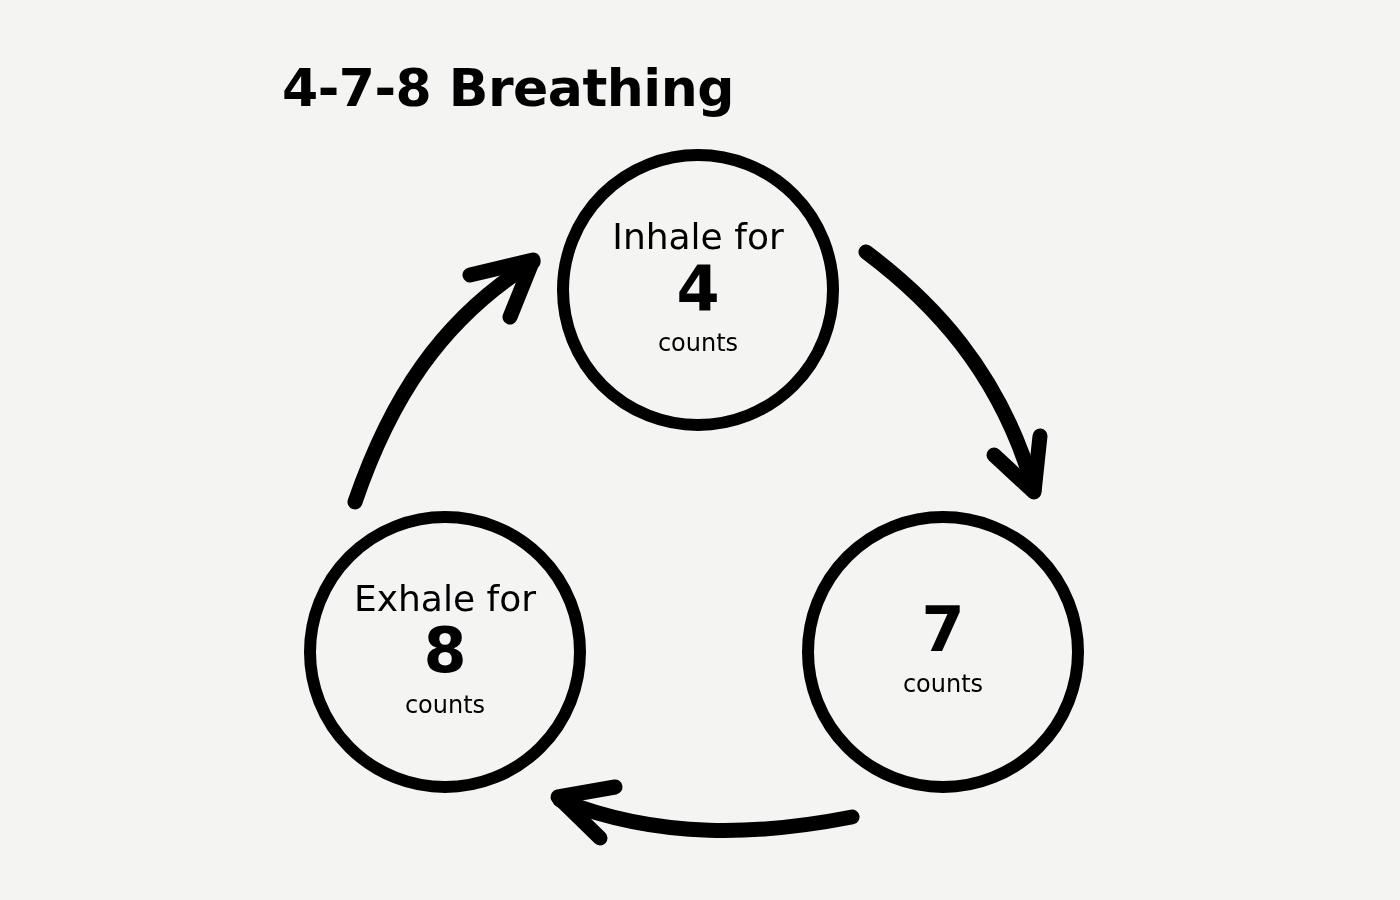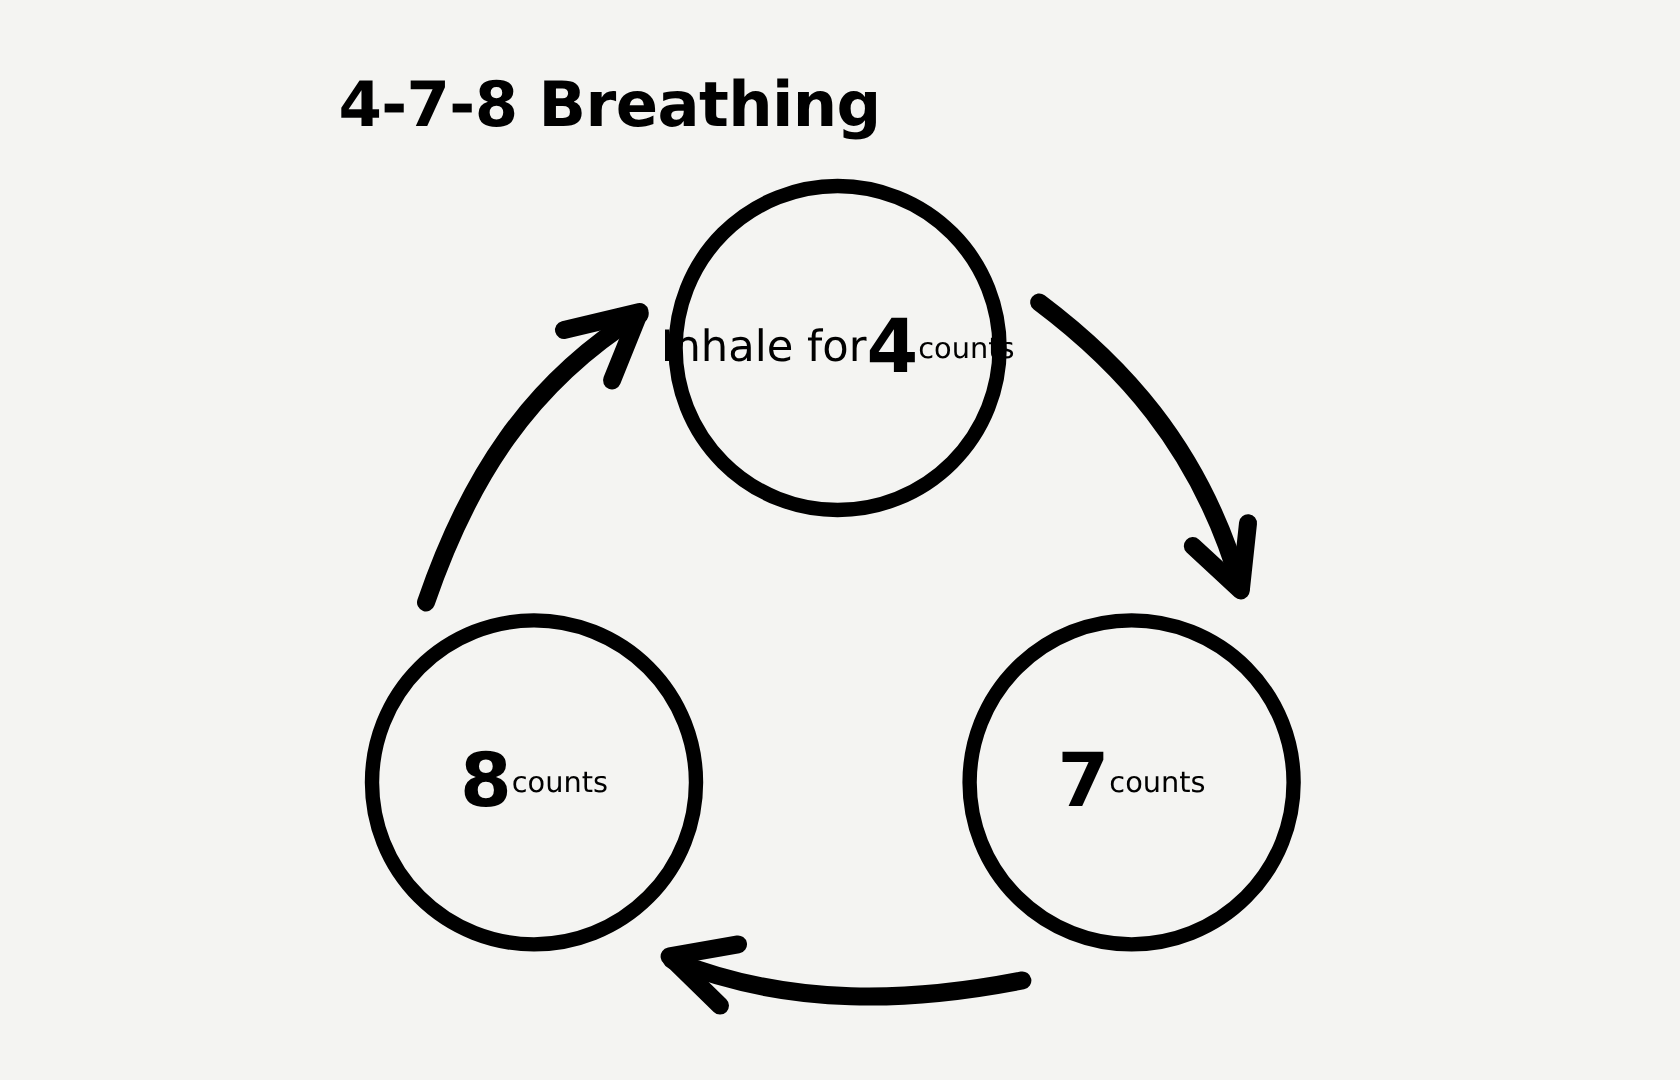--- a/index.html
+++ b/index.html
@@ -12,21 +12,21 @@
       position: absolute; left: 282px; top: 22px;
       font-family: "DejaVu Sans", sans-serif; font-weight: bold;
       font-size: 52px; line-height: 68px; letter-spacing: -0.5px;
       white-space: nowrap;
       margin-top: 32px;
     }
     svg.canvas { position: absolute; left: 0; top: 0; }
     .node {
       position: absolute; width: 282px; height: 282px;
       box-sizing: border-box; border: 12px solid #000; border-radius: 50%;
-      display: flex; flex-direction: row; align-items: center; justify-content: center;
+      display: flex; flex-direction: column; align-items: center; justify-content: center;
       text-align: center;
     }
     .node .label { font-size: 36px; line-height: 42px; font-weight: normal; white-space: nowrap; }
     .node .count { font-size: 62px; line-height: 66px; font-weight: bold; margin-top: -2px; }
     .node .unit { font-size: 24px; line-height: 42px; white-space: nowrap; }
   </style>
 </head>
 <body>
 
 <div class="title">4-7-8 Breathing</div>
@@ -56,15 +56,16 @@
   <span class="count">4</span>
   <span class="unit">counts</span>
 </div>
 
 <div class="node" style="left:802px; top:511px;">
   <span class="count">7</span>
   <span class="unit">counts</span>
 </div>
 
 <div class="node" style="left:304px; top:511px;">
+  <span class="label">Exhale for</span>
   <span class="count">8</span>
   <span class="unit">counts</span>
 </div>
 
 </body></html>

